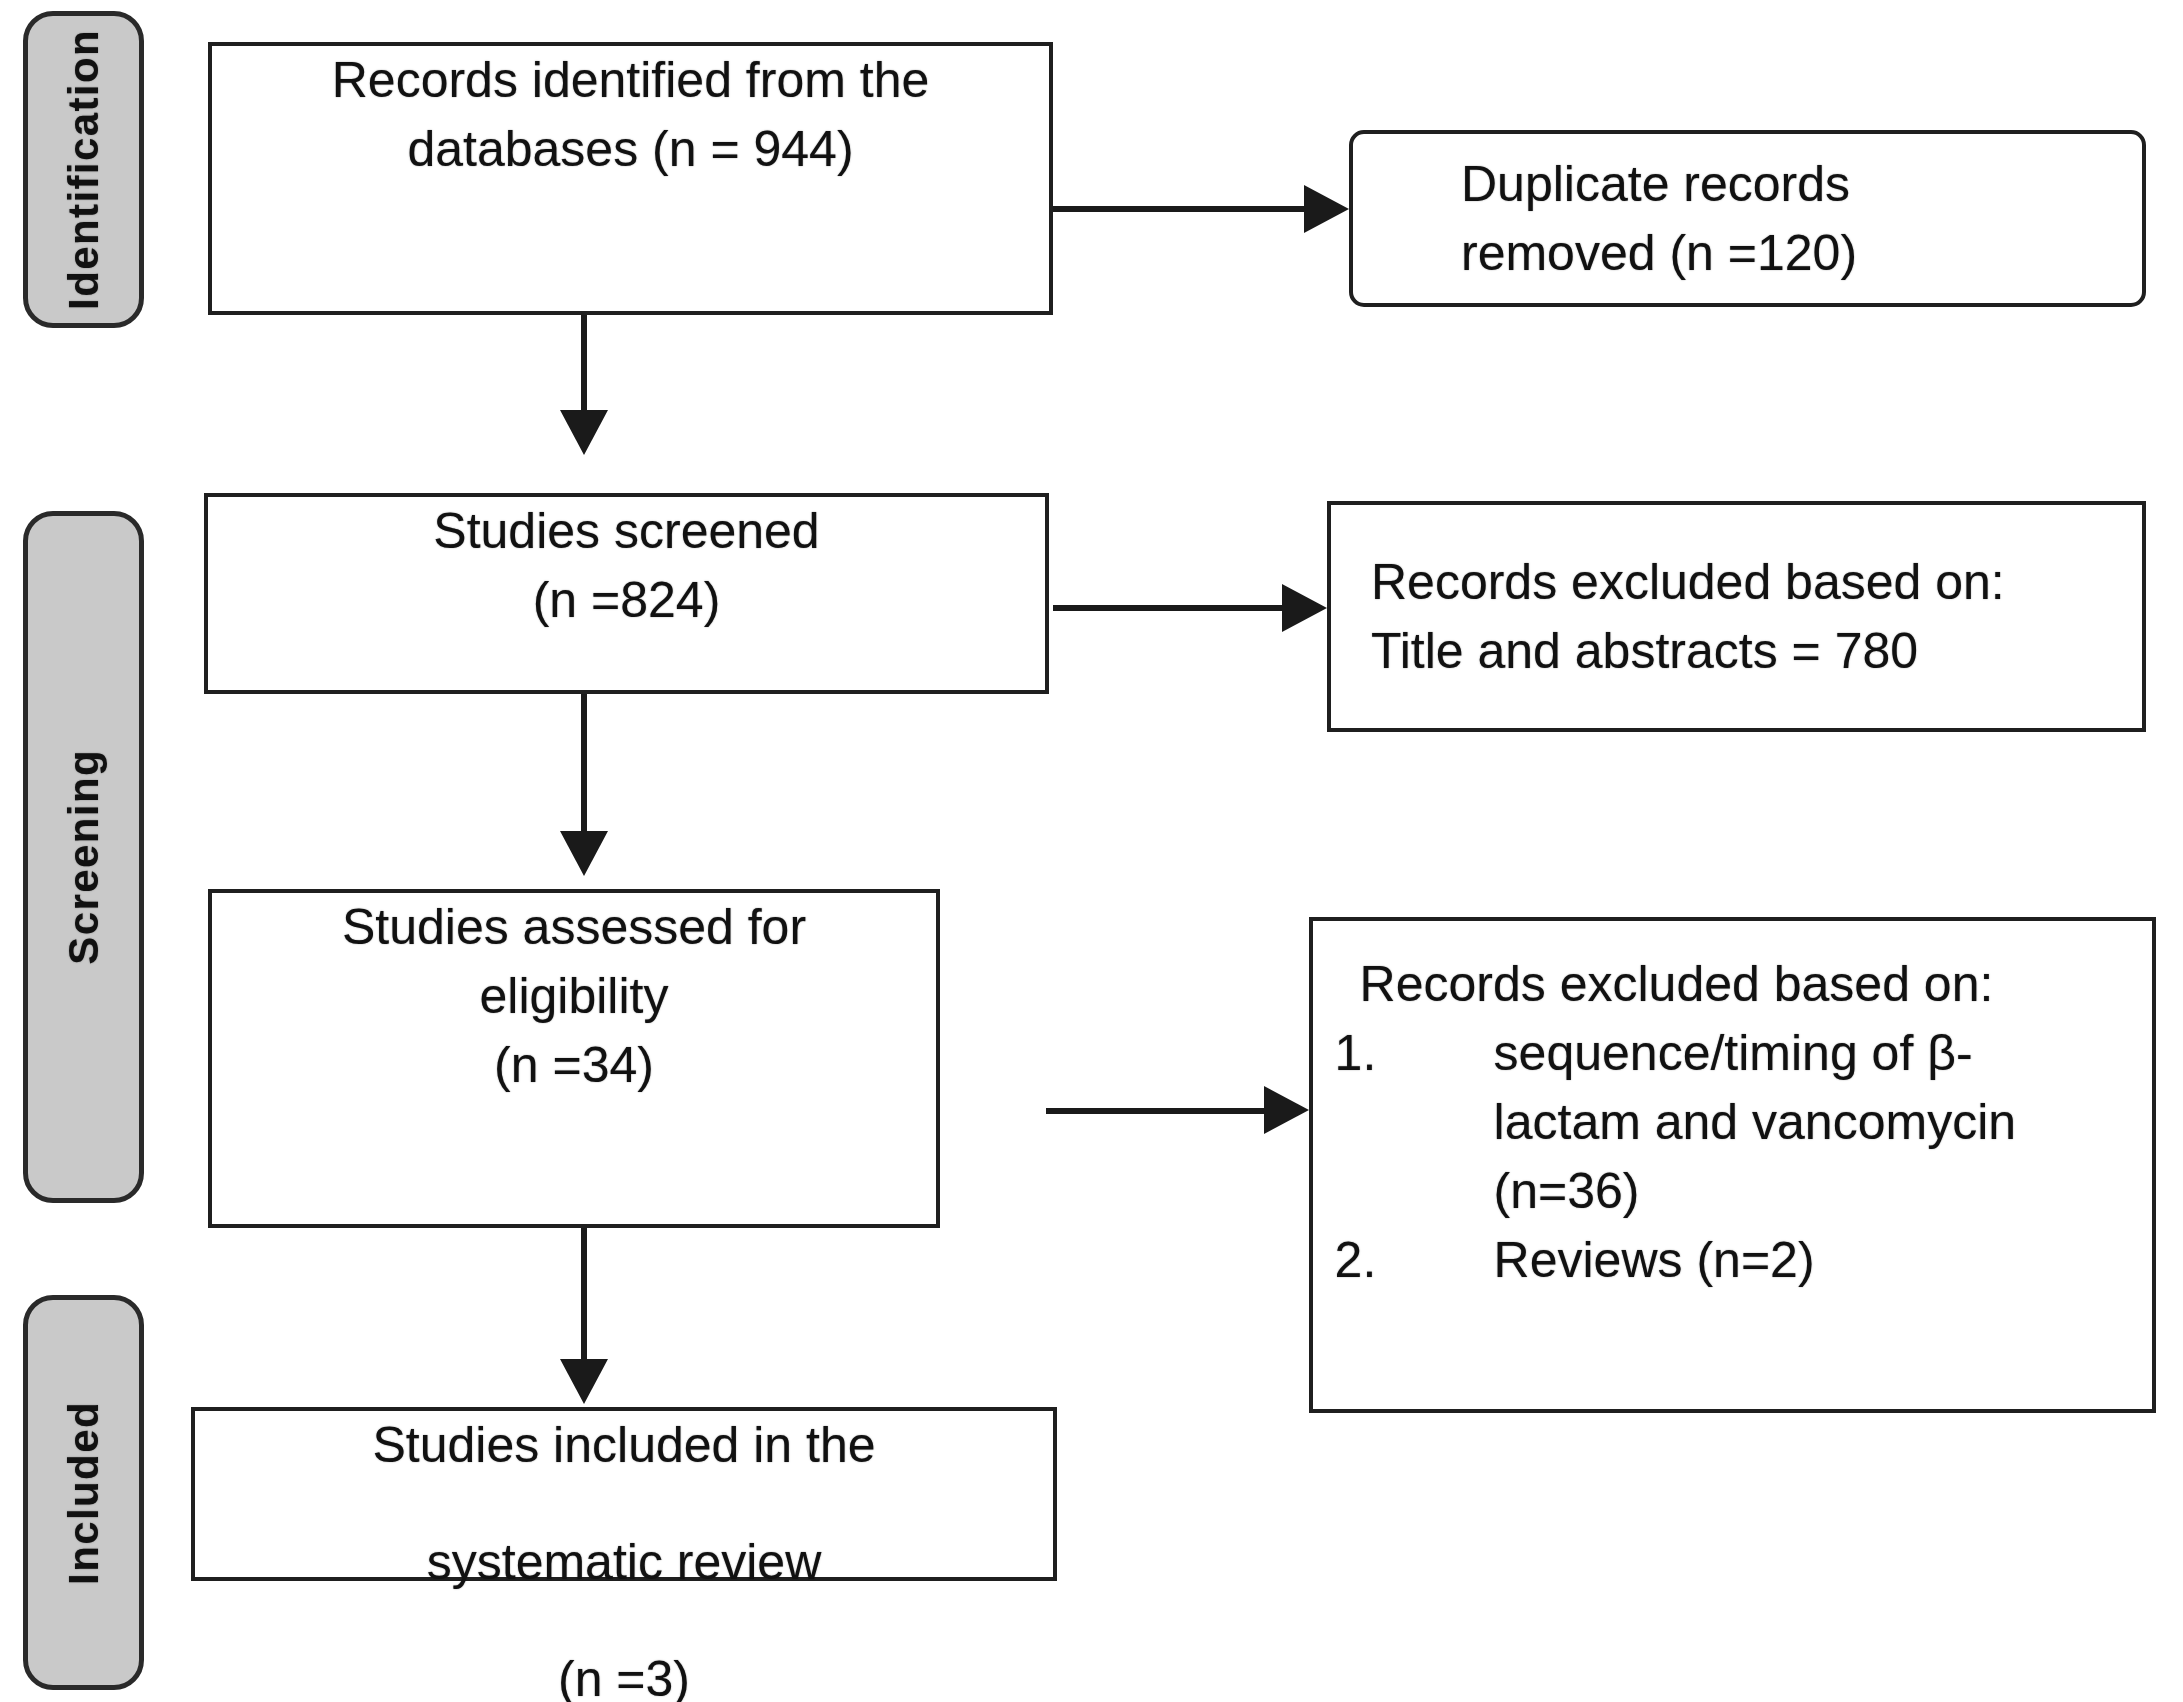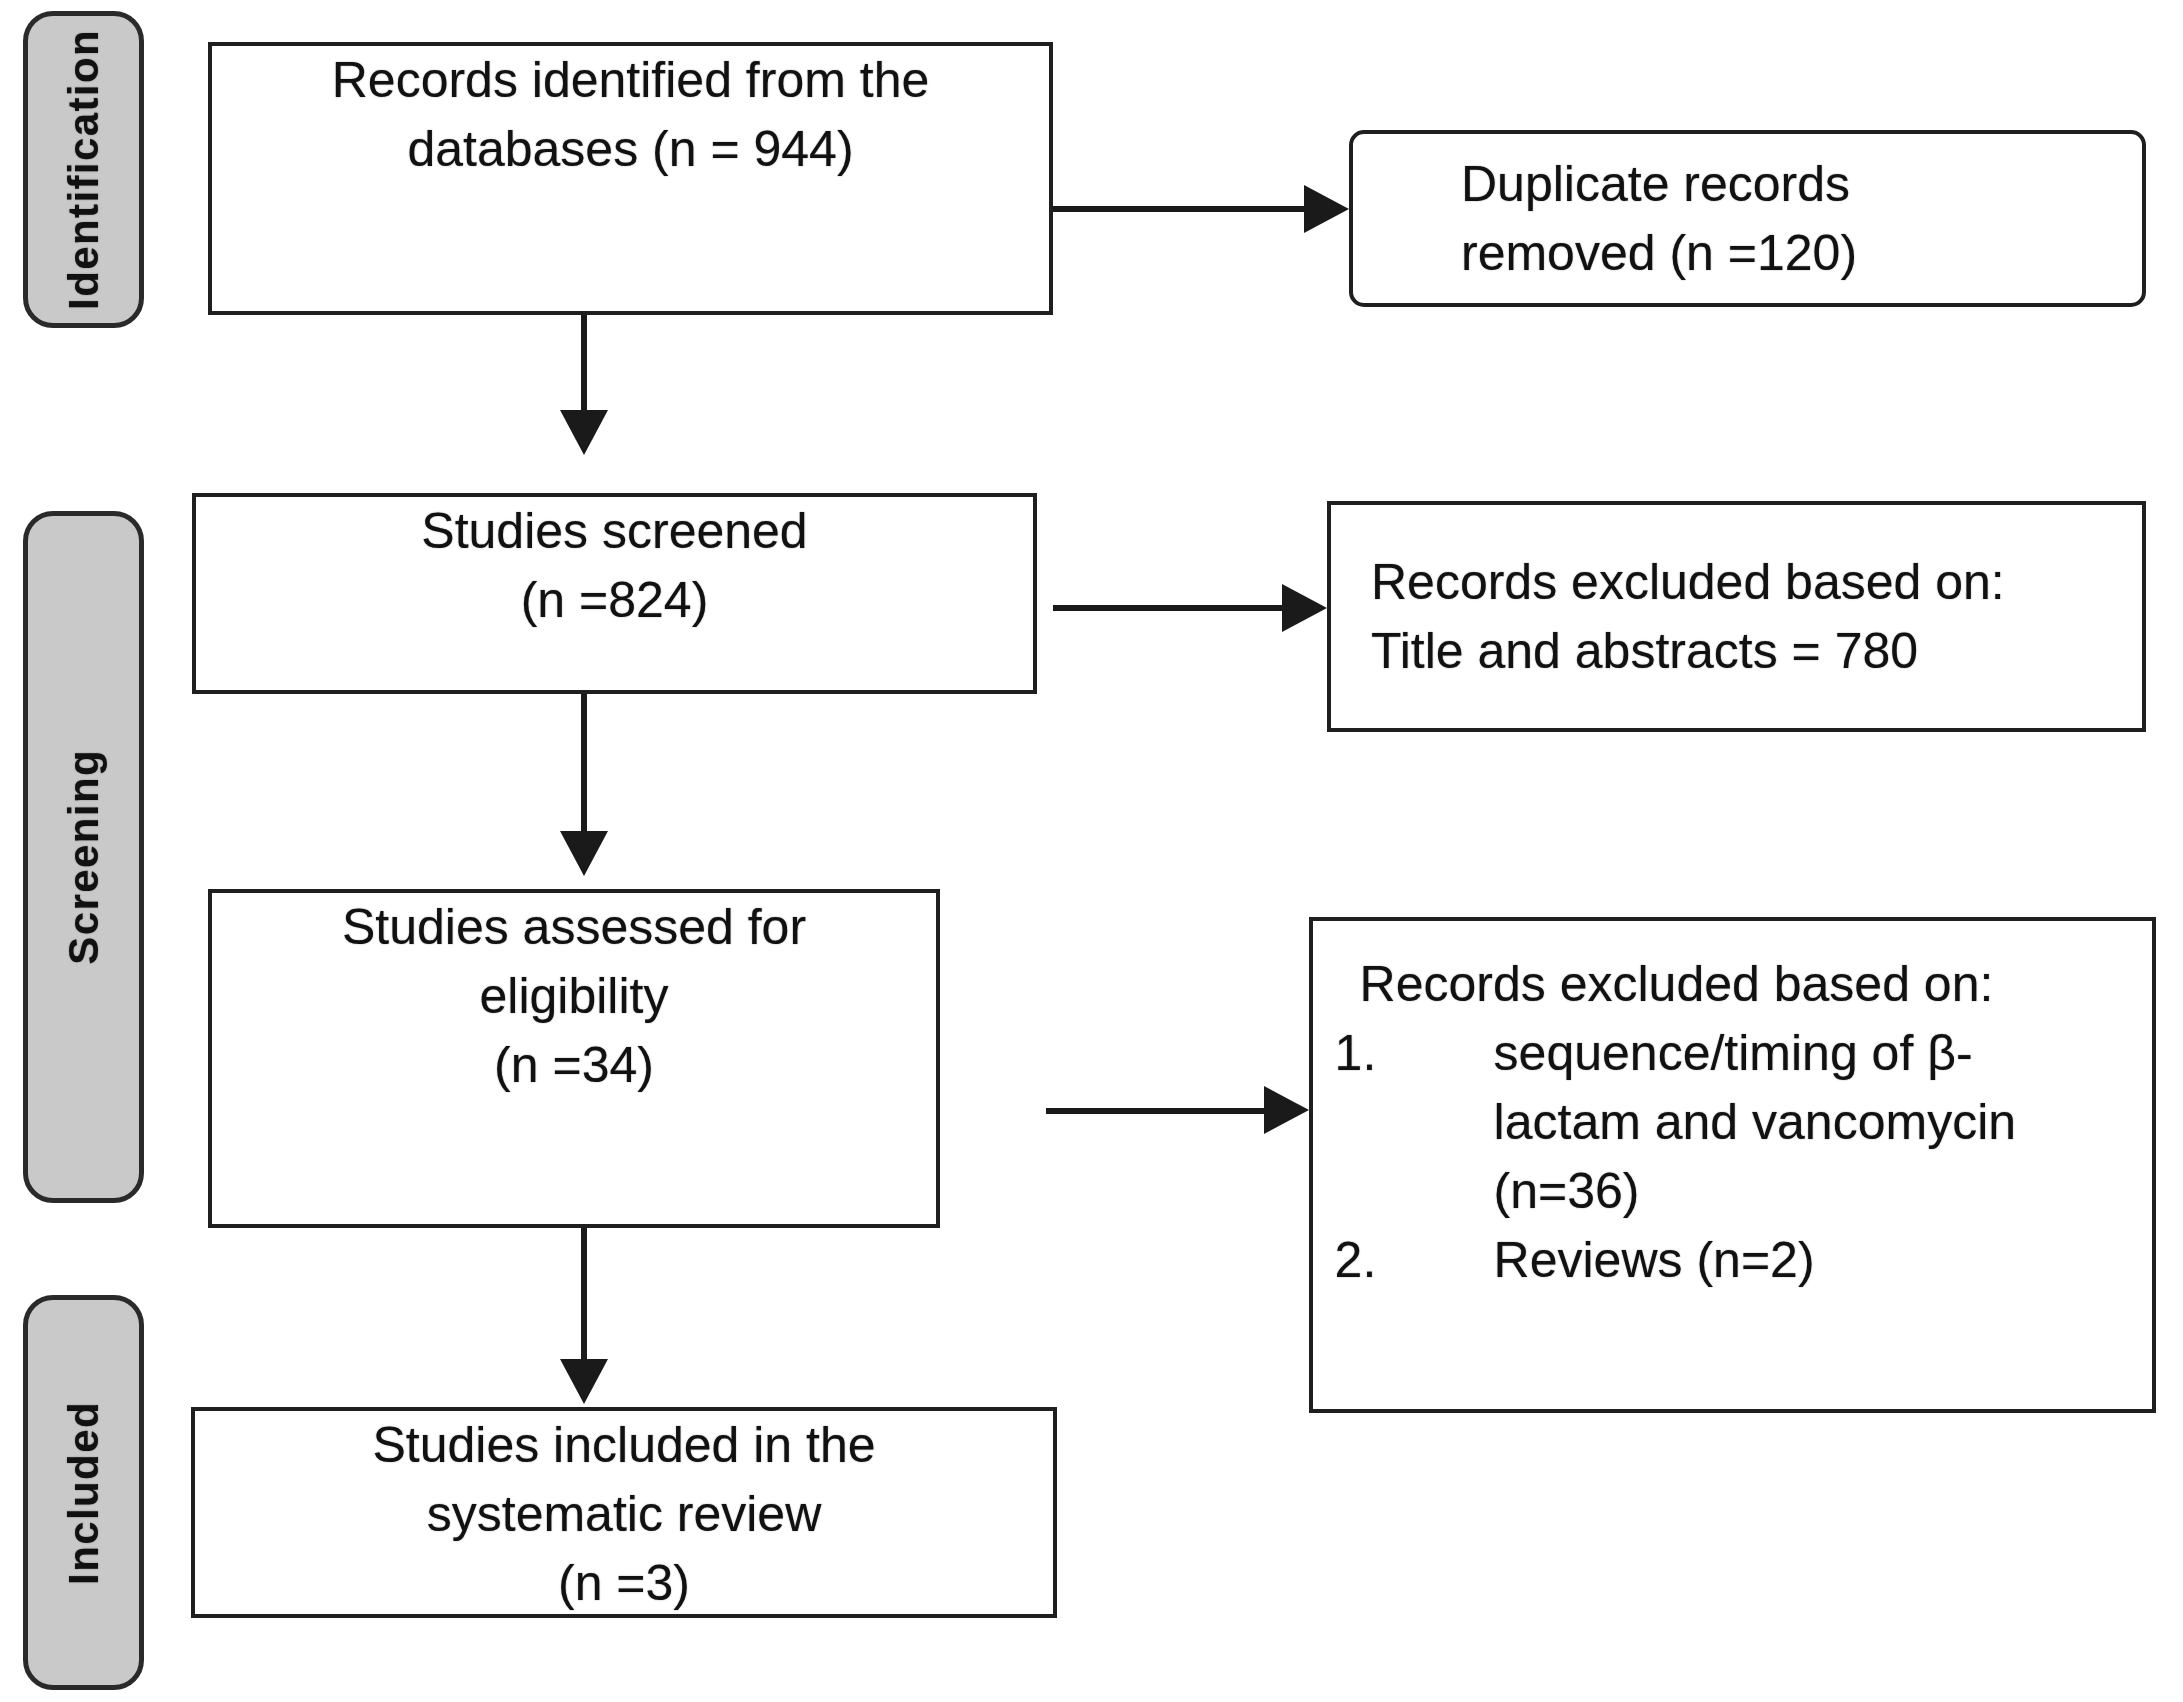--- a/index.html
+++ b/index.html
@@ -57,26 +57,26 @@
   .leftward {
     display: flex;
     flex-direction: column;
     justify-content: center;
     text-align: left;
   }
   .line { display: block; }
 
   .box-records-identified { left: 208px;  top: 42px;   width: 845px; height: 273px; }
   .box-duplicates        { left: 1349px; top: 130px;  width: 797px; height: 177px; padding-left: 108px; border-radius: 15px; }
-  .box-screened          { left: 192px;  top: 493px;  width: 845px; height: 201px; }
+  .box-screened          { left: 204px;  top: 493px;  width: 845px; height: 201px; }
   .box-excluded-title    { left: 1327px; top: 501px;  width: 819px; height: 231px; padding-left: 40px; }
   .box-assessed          { left: 208px;  top: 889px; width: 732px; height: 339px; }
   .box-excluded-full     { left: 1309px; top: 917px; width: 847px; height: 496px;
                            padding: 29px 14.4px 0 21.6px; display: block; }
-  .box-included          { left: 191px;  top: 1407px; width: 866px; height: 211px; }
+  .box-included          { left: 191px;  top: 1407px; width: 866px; height: 174px; gap: 48px; }
 
   .excl-heading { margin-left: 25px; }
   .excl-item { display: flex; align-items: flex-start; }
   .excl-num { width: 159px; flex: 0 0 159px; }
   .excl-lines { flex: 1 1 auto; }
 
   
   .shaft { position: absolute; background: #1a1a1a; }
   .head  { position: absolute; width: 0; height: 0; }
   .head-down  { border-left: 24.5px solid transparent; border-right: 24.5px solid transparent; border-top: 45px solid #1a1a1a; }

